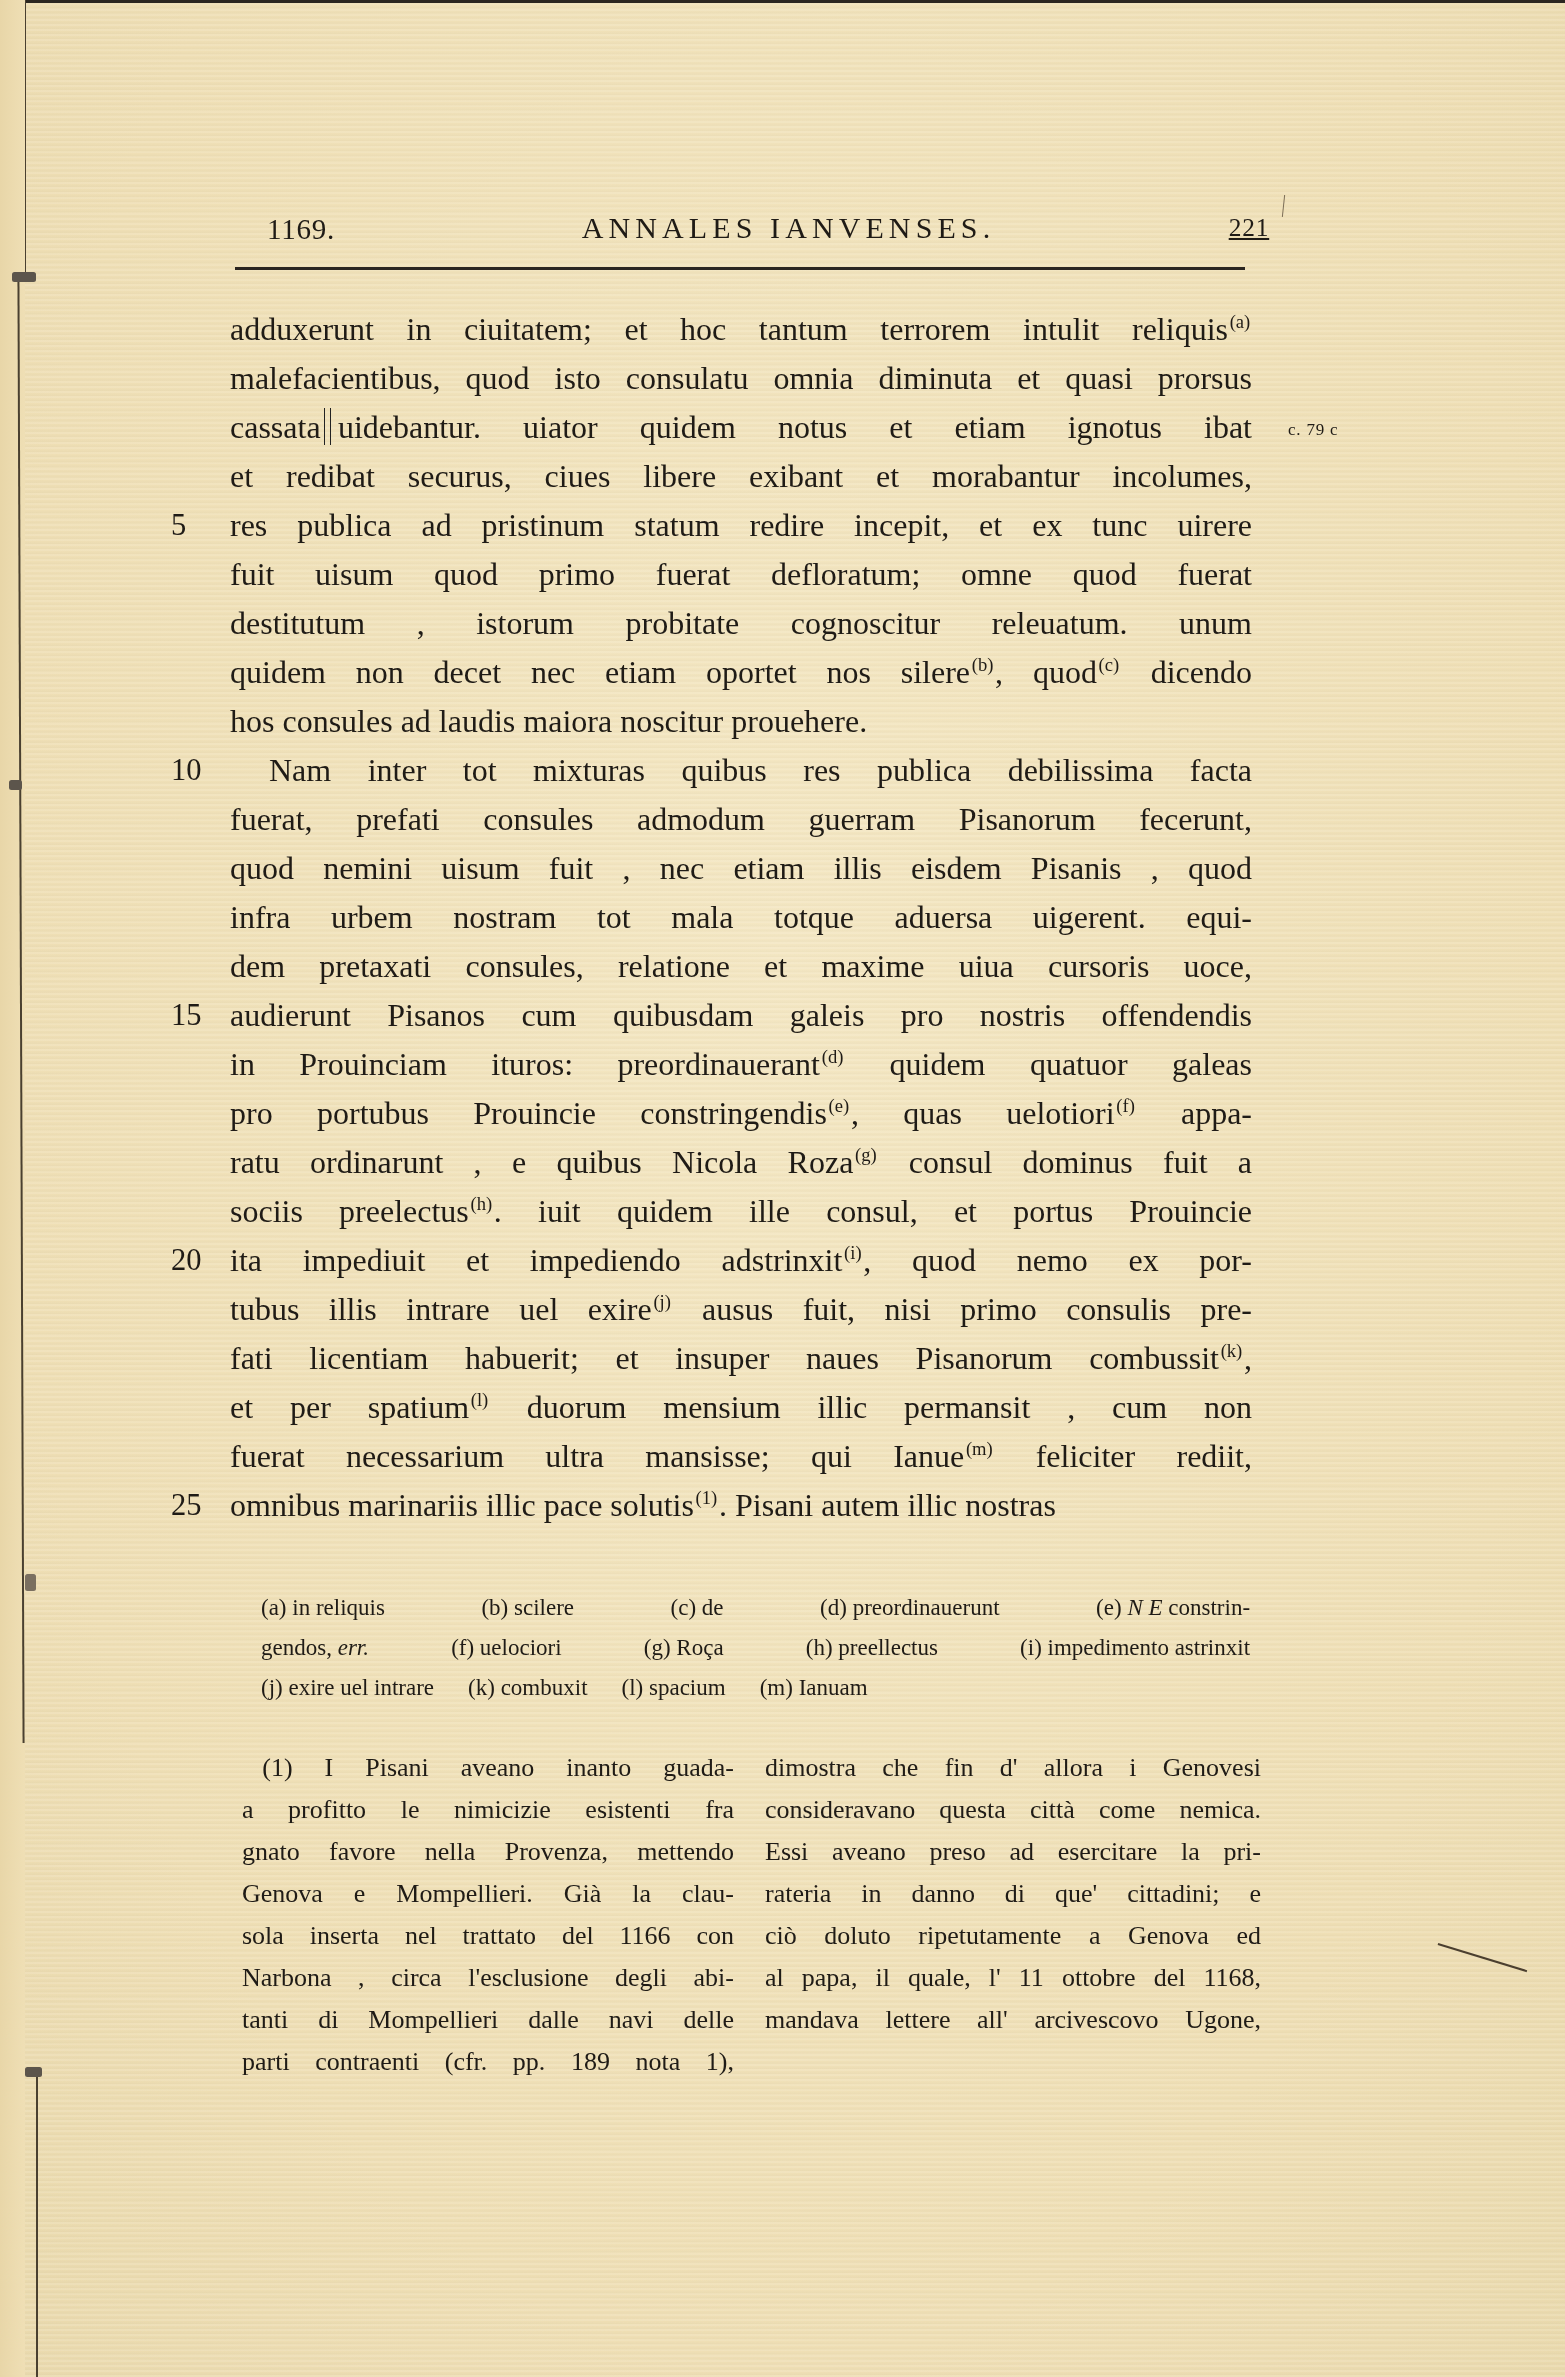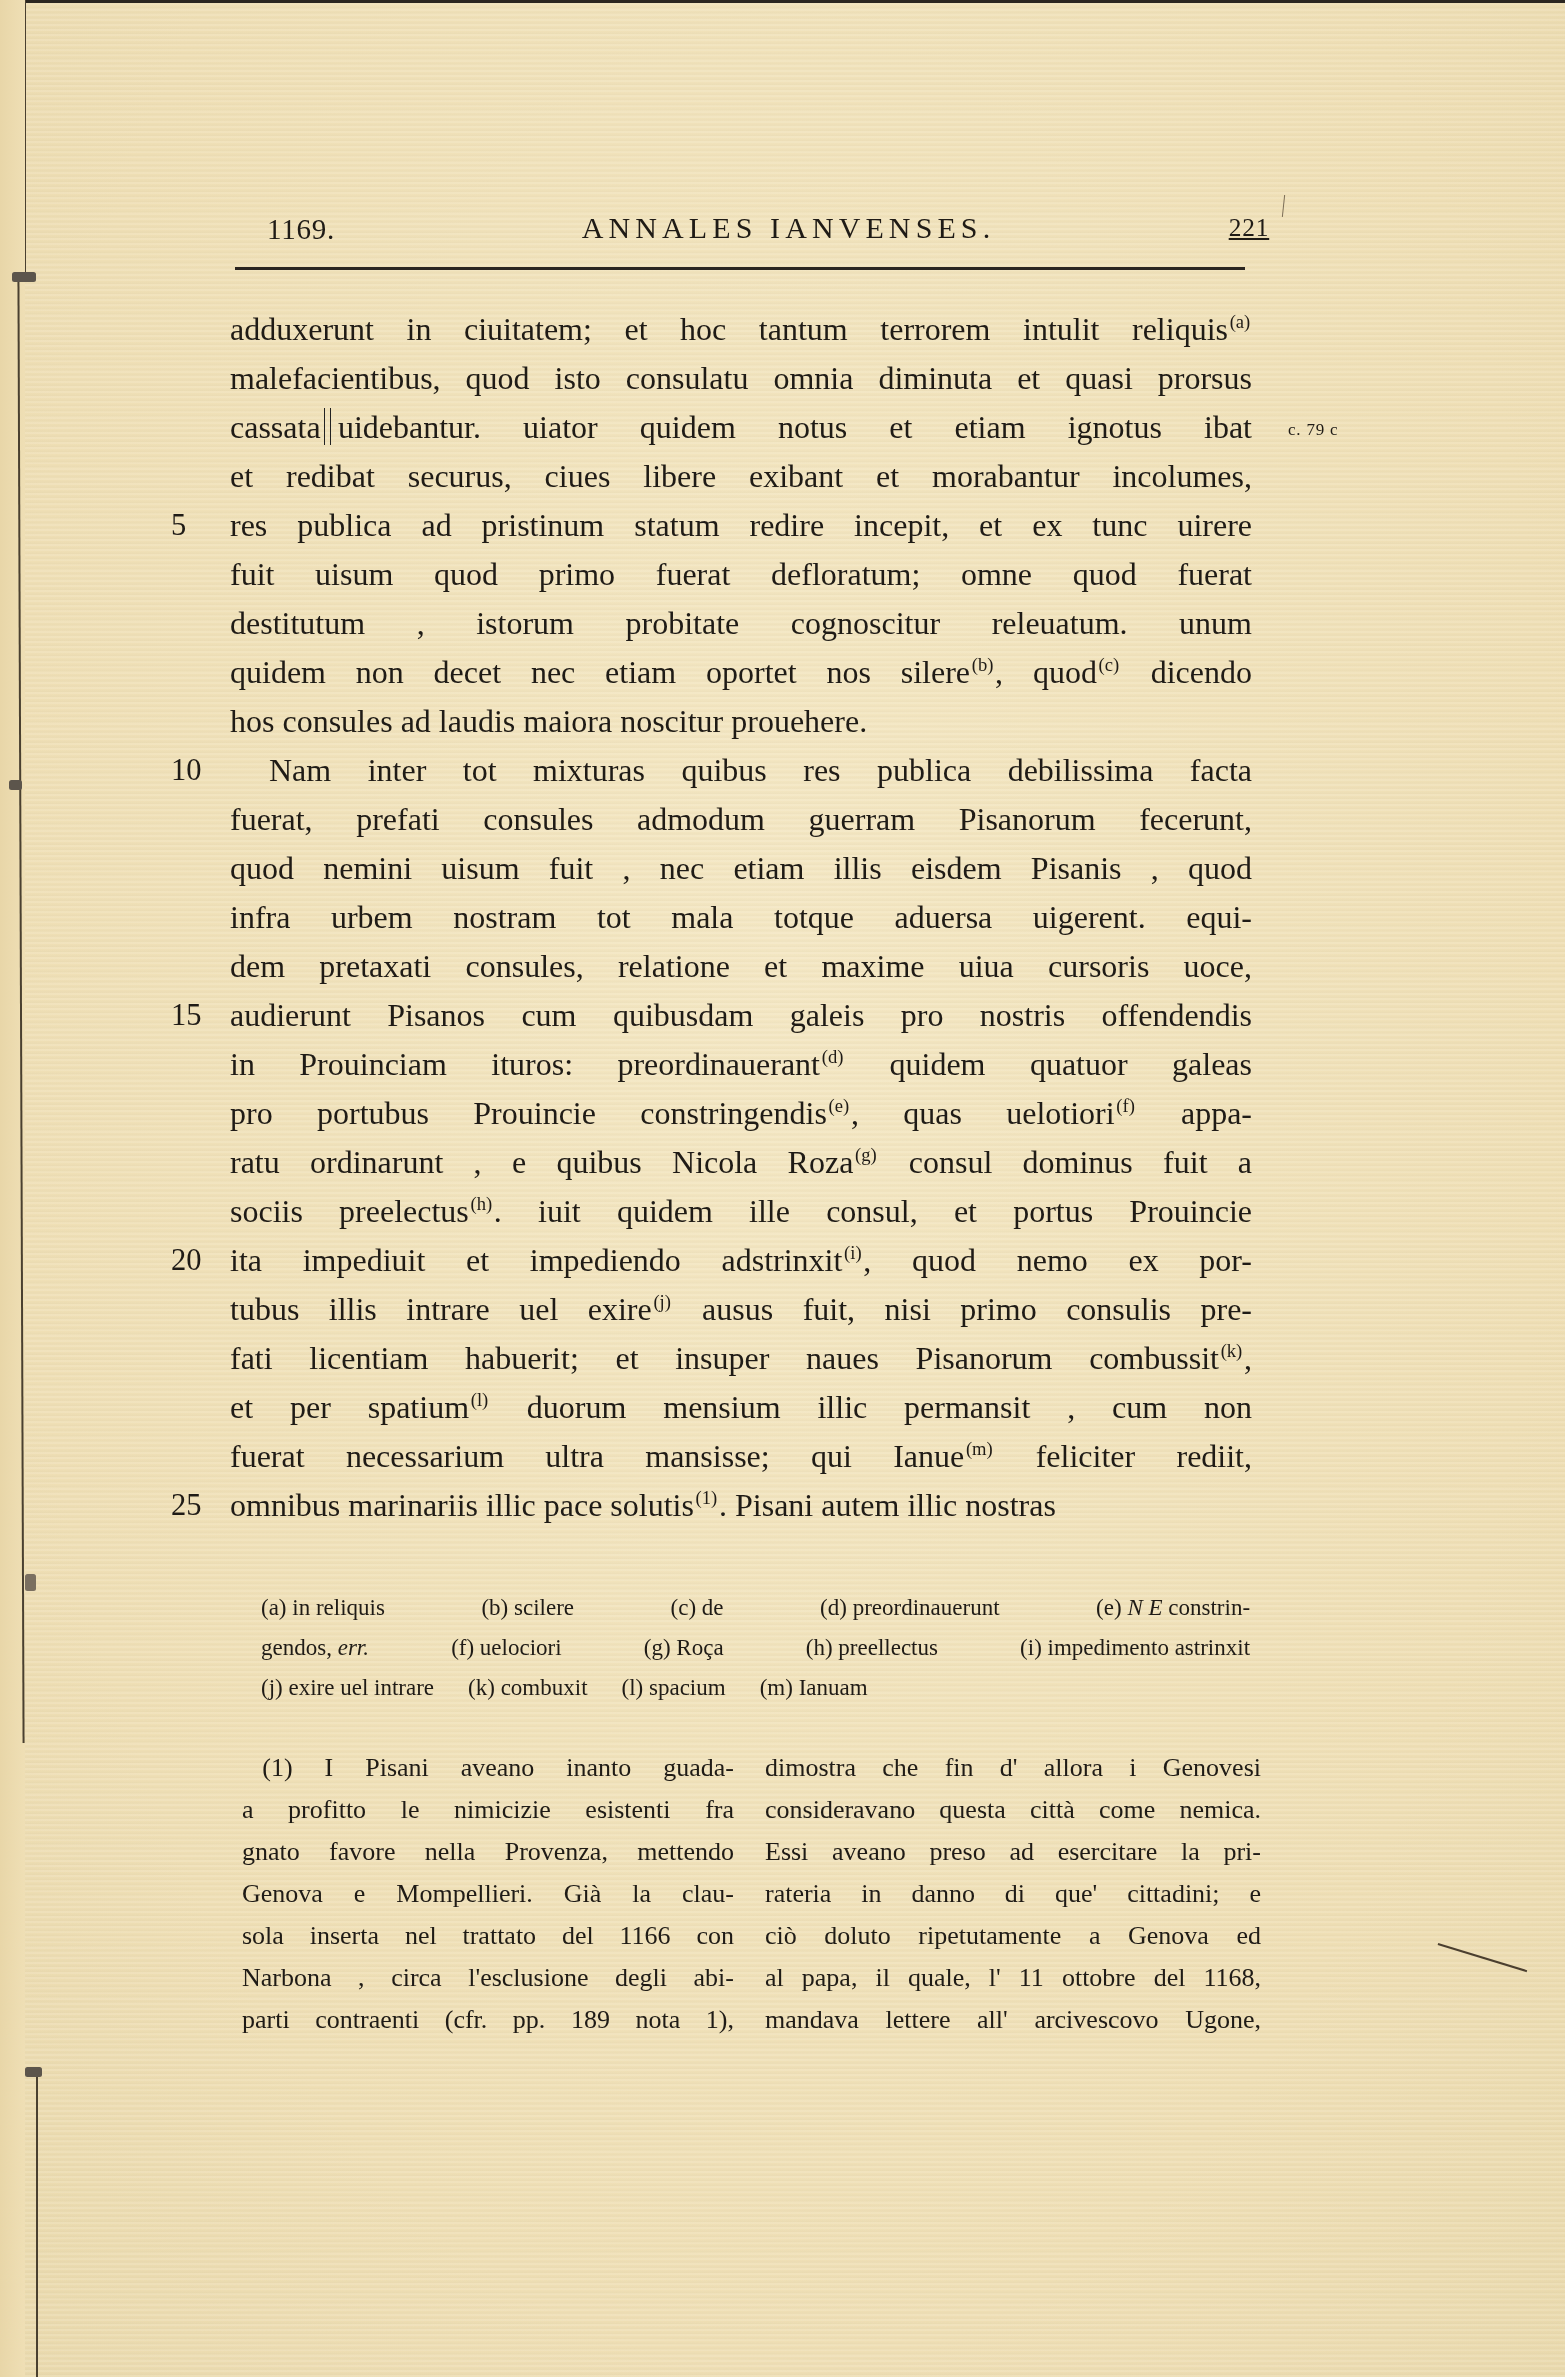--- a/index.html
+++ b/index.html
@@ -111,20 +111,21 @@
     <div class="app-line"><span class="app-item"><span>(j)</span> <span>exire uel intrare</span></span><span class="app-item"><span>(k)</span> <span>combuxit</span></span><span class="app-item"><span>(l)</span> <span>spacium</span></span><span class="app-item"><span>(m)</span> <span>Ianuam</span></span></div>
   </div>
 
 <div class="commentary left" id="comm-left">
     <div class="c-line first">(1) I Pisani aveano inanto guada-</div>
     <div class="c-line">a profitto le nimicizie esistenti fra</div>
     <div class="c-line">gnato favore nella Provenza, mettendo</div>
     <div class="c-line">Genova e Mompellieri. Già la clau-</div>
     <div class="c-line">sola inserta nel trattato del 1166 con</div>
     <div class="c-line">Narbona , circa l'esclusione degli abi-</div>
+    <div class="c-line">tanti di Mompellieri dalle navi delle</div>
     <div class="c-line">parti contraenti (cfr. pp. 189 nota 1),</div>
   </div>
 <div class="commentary right" id="comm-right">
     <div class="c-line">dimostra che fin d' allora i Genovesi</div>
     <div class="c-line">consideravano questa città come nemica.</div>
     <div class="c-line">Essi aveano preso ad esercitare la pri-</div>
     <div class="c-line">rateria in danno di que' cittadini; e</div>
     <div class="c-line">ciò doluto ripetutamente a Genova ed</div>
     <div class="c-line">al papa, il quale, l' 11 ottobre del 1168,</div>
     <div class="c-line">mandava lettere all' arcivescovo Ugone,</div>

